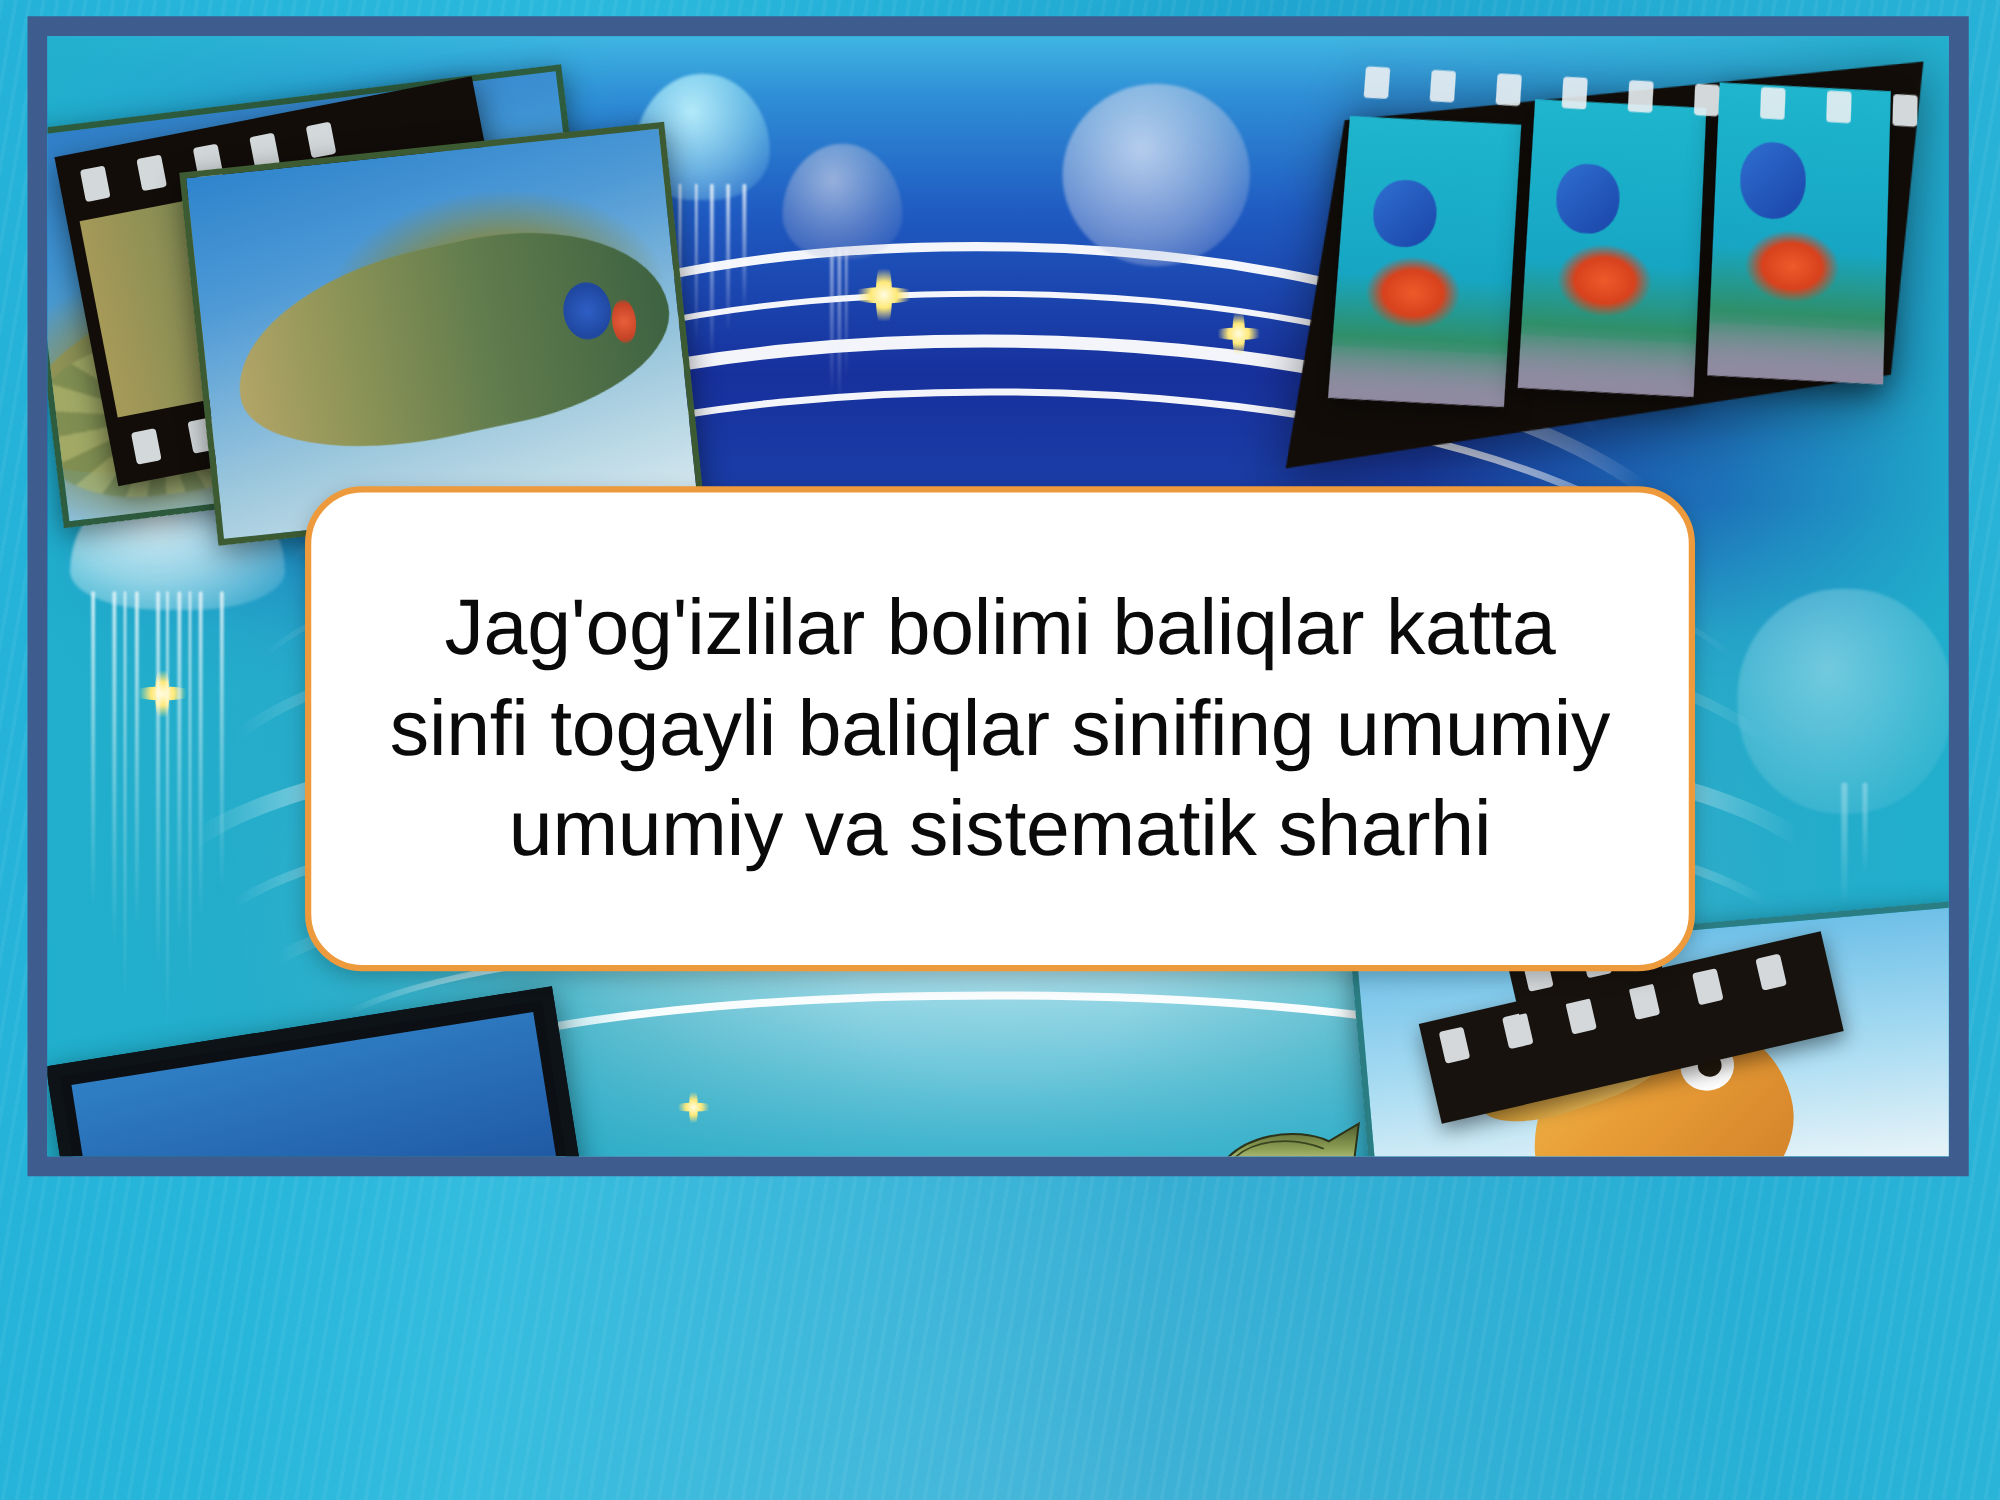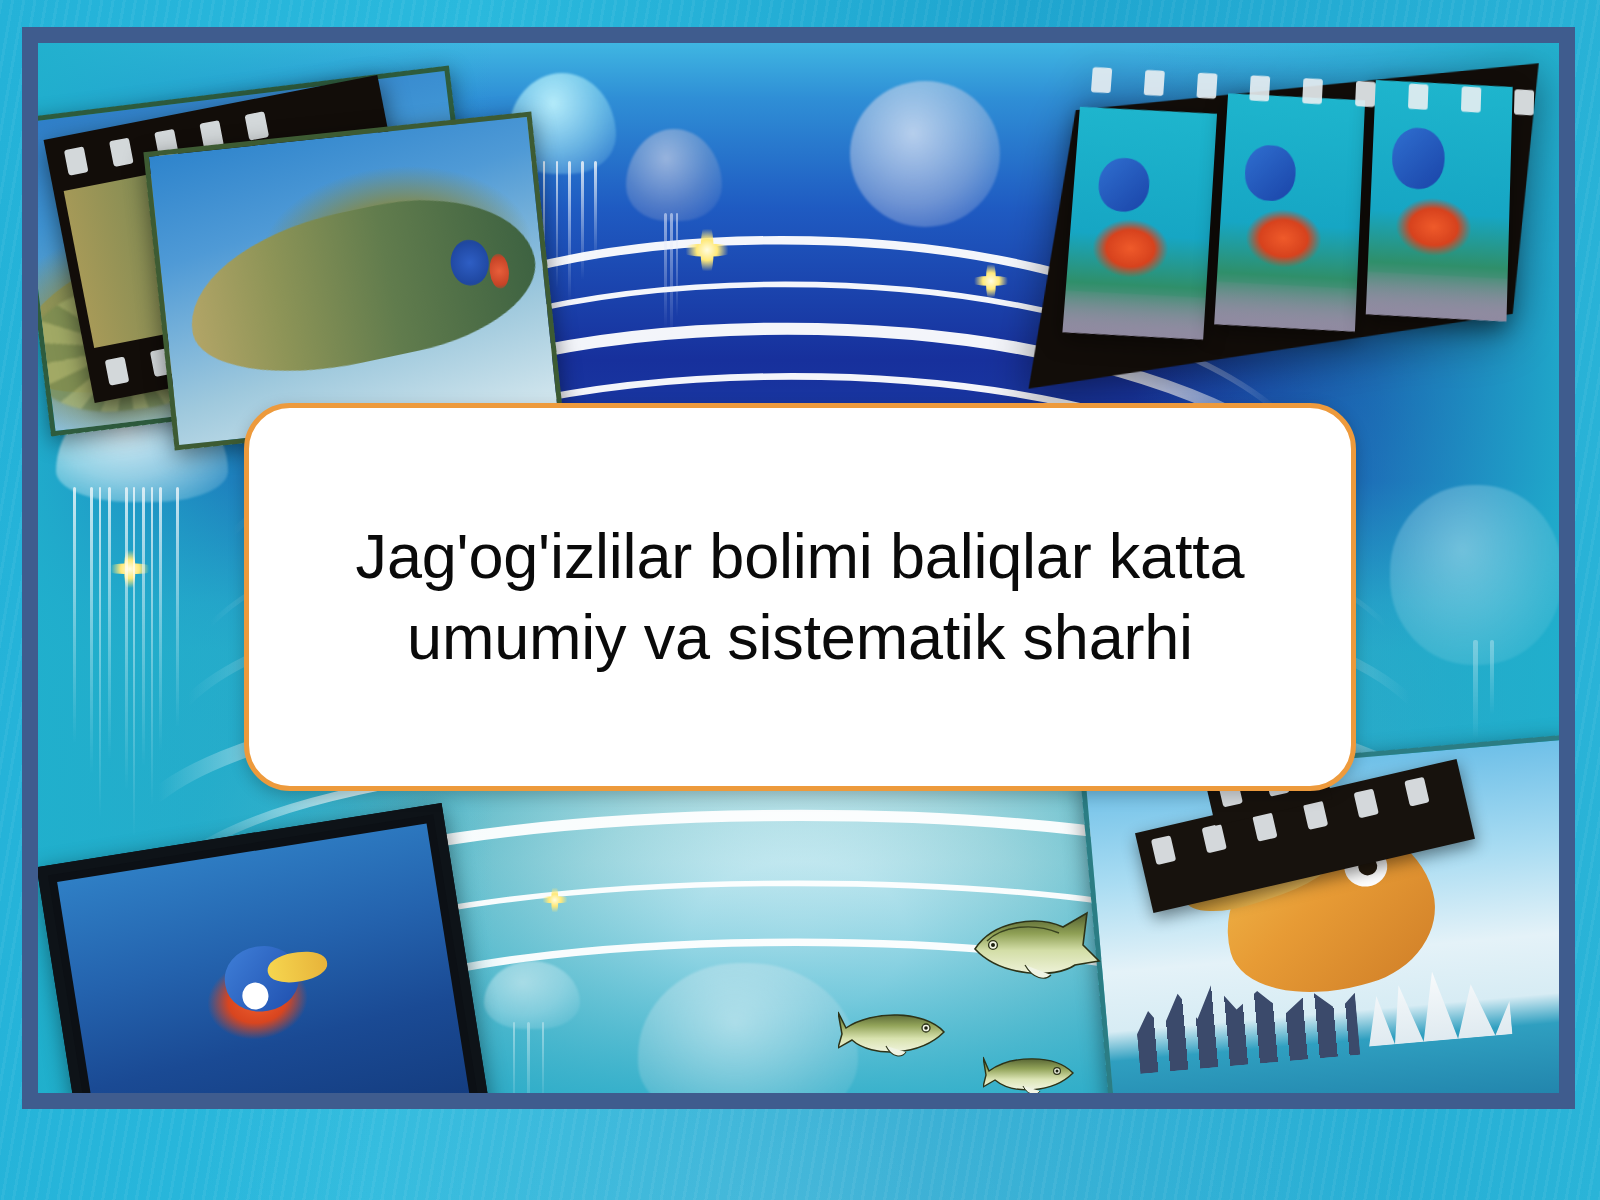--- a/index.html
+++ b/index.html
@@ -30,23 +30,23 @@
     background:
       repeating-linear-gradient(100deg, rgba(255,255,255,.05) 0 3px, rgba(0,0,0,0) 3px 11px),
       radial-gradient(ellipse at 50% 110%, rgba(255,255,255,.18), rgba(255,255,255,0) 55%);
     pointer-events: none;
   }
 
   
   .slide-frame {
     position: absolute;
     left: 22px;
-    top: 27px;
+    top: 13px;
     width: 1553px;
-    height: 1082px;
+    height: 928px;
     border: 16px solid #3f5c8e;
     box-sizing: border-box;
     box-shadow: 0 0 0 1px rgba(255,255,255,.18) inset;
   }
 
   
   .stage {
     position: absolute;
     inset: 0;
     overflow: hidden;
@@ -458,19 +458,20 @@
           <path d="M6 26 L0 12 L3 30 L0 42 L12 35 C30 50 70 48 90 28 C72 9 28 10 6 26 Z" fill="url(#fg3)" stroke="#2d3318" stroke-width="1.4"></path>
           <circle cx="74" cy="26" r="3.4" fill="#f3f6e6" stroke="#2d3318" stroke-width="1.2"></circle>
           <circle cx="74" cy="26" r="1.5" fill="#1c2010"></circle>
           <path d="M40 41 C45 51 54 51 57 46" fill="#f0f4e4" stroke="#2d3318" stroke-width="1"></path>
         </svg>
       </div>
 
       <div class="title-box">
         <div class="title-text">
           <div>Jag'og'izlilar bolimi baliqlar katta</div>
+          <div>sinfi togayli baliqlar sinifing umumiy</div>
           <div>umumiy va sistematik sharhi</div>
         </div>
       </div>
 
     </div>
   </div>
 </div>
 
 </body></html>

